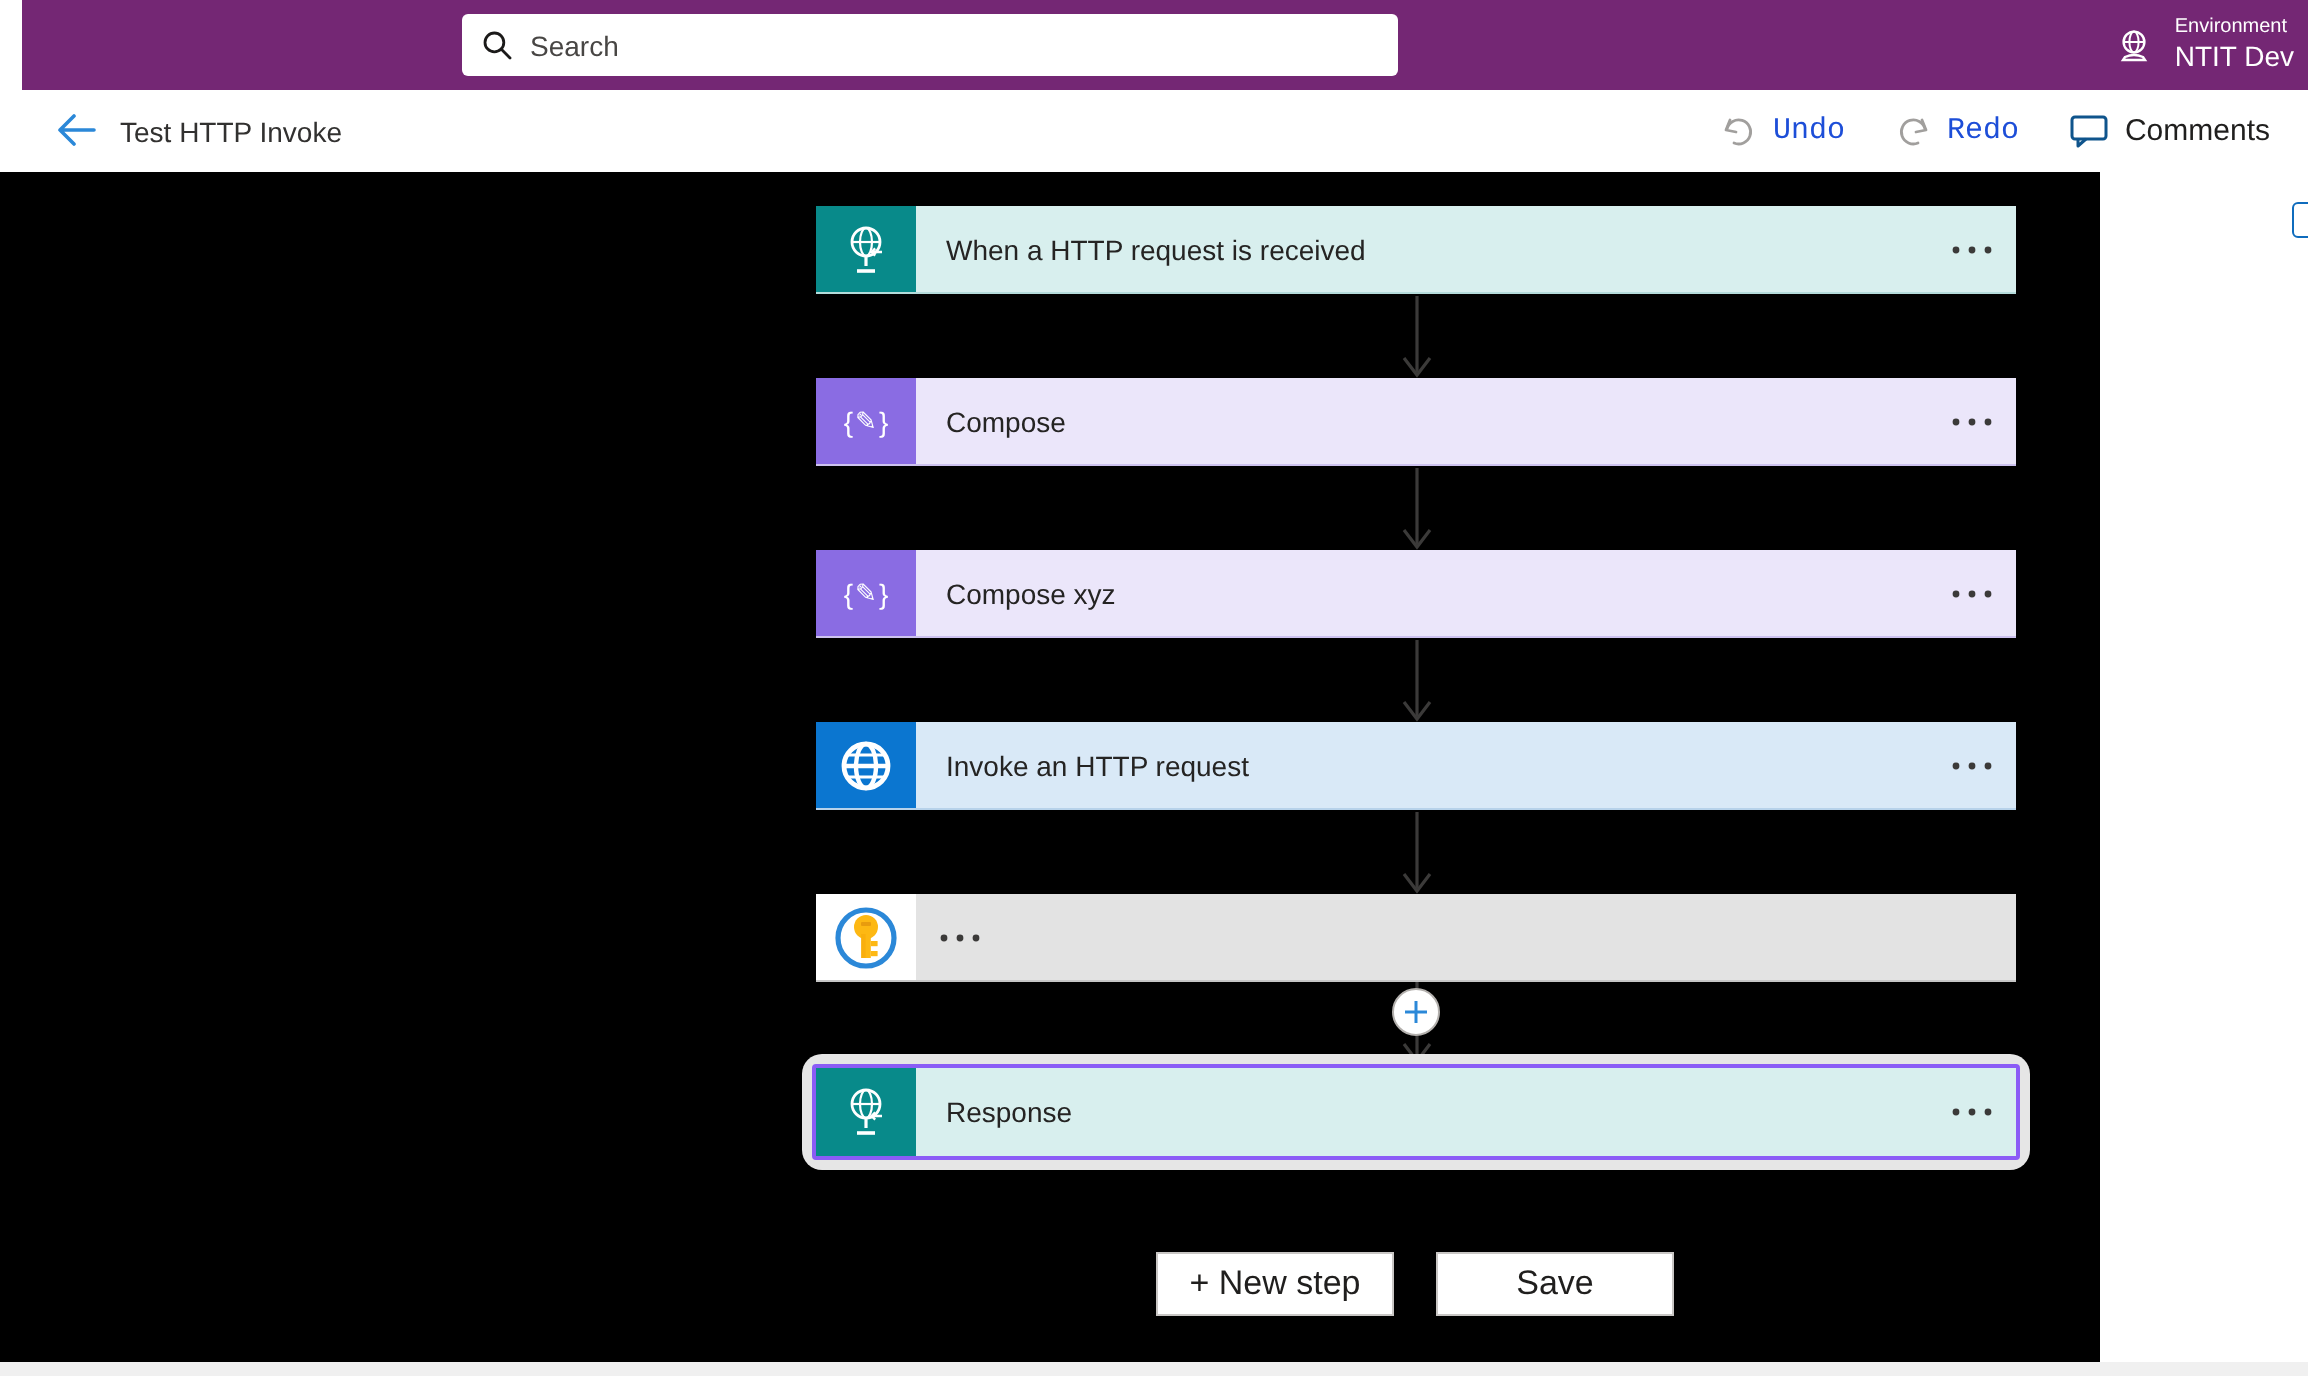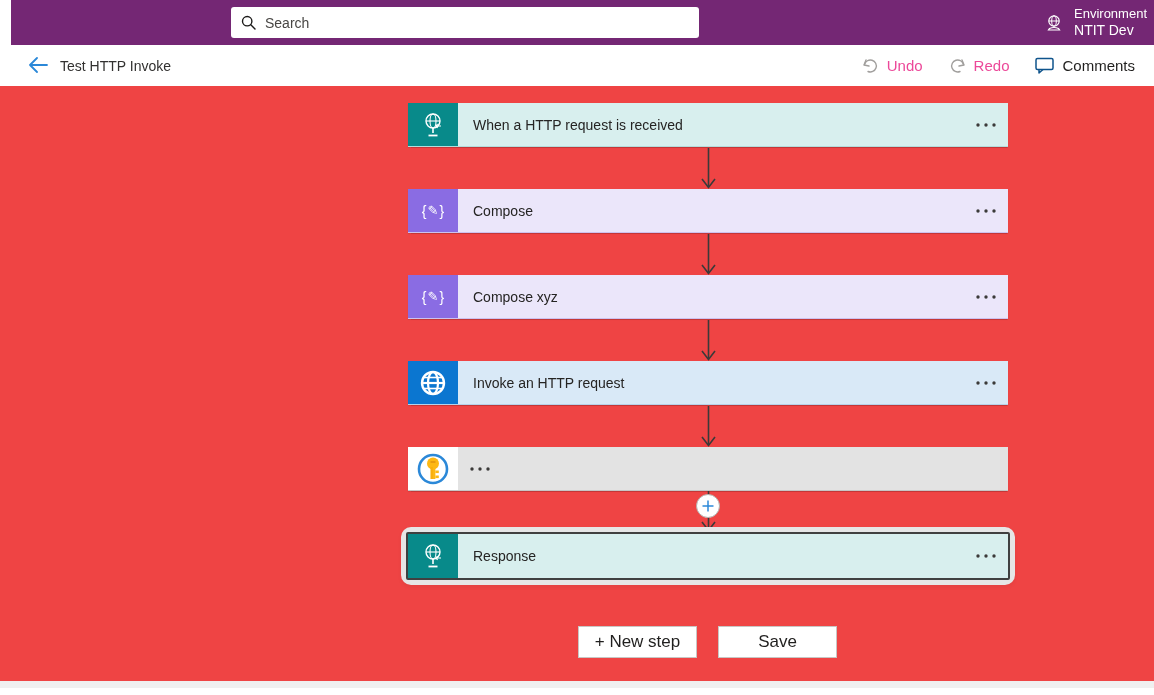--- a/index.html
+++ b/index.html
@@ -10,39 +10,39 @@
   .app-header { position:absolute; left:0; top:0; width:1154px; height:45px; background:#742774;margin-left:11px; }
   .search-wrap { position:absolute; left:220px; top:7px; width:468px; height:31px;
     background:#fff; border-radius:3px; display:flex; align-items:center; padding:0 10px; }
   .search-wrap svg { flex:0 0 auto; margin-right:9px; }
   .search-input { border:none; outline:none; flex:1; font-size:14px; color:#252423;
     font-family:"Liberation Sans", sans-serif; background:transparent; }
   .search-input::placeholder { color:#484644; opacity:1; }
   .env-chip { position:absolute; right:18px; top:0; height:45px; display:flex; align-items:center;
     gap:10px; color:#fff; cursor:pointer; }
   .env-text { display:flex; flex-direction:column; line-height:1.25; }
-  .env-label { font-size:13px; }
+  .env-label { font-size:10px; }
   .env-name { font-size:14px; }
 
   
   .toolbar { position:absolute; left:0; top:45px; width:1154px; height:41px; background:#fff; }
   .back-btn { position:absolute; left:26px; top:9px; width:24px; height:24px; border:none;
     background:transparent; cursor:pointer; padding:0; }
   .flow-title { position:absolute; left:60px; top:13px; font-size:14px; color:#323130; }
   .toolbar-right { position:absolute; right:19px; top:0; height:41px; display:flex;
     align-items:center; gap:26px; }
   .tb-btn { display:flex; align-items:center; gap:8px; background:transparent; border:none;
     font-size:15px; font-family:"Liberation Sans", sans-serif; cursor:pointer; padding:0; }
-  .tb-btn.disabled { color:#ec4899; cursor:default; }
+  .tb-btn.disabled { color:#1d4ed8; cursor:default;font-family:Liberation Mono, monospace; }
   .tb-btn.dark { color:#201f1e; }
   .partial-icon { position:absolute; left:1146px; top:56px; width:16px; height:18px;
     border:1.6px solid #0f6cbd; border-radius:3px; background:#fff; }
 
   
-  .canvas { position:absolute; left:0; top:86px; width:1154px; height:602px; background:#ef4444; }
+  .canvas { position:absolute; left:0; top:86px; width:1050px; height:602px; background:#000000; }
   .bottom-strip { position:absolute; left:0; bottom:0; width:1154px; height:7px; background:#f0f0f0; }
 
   .card { position:absolute; left:408px; width:600px; height:44px; display:flex; align-items:stretch;
     cursor:pointer; box-shadow:0 0.5px 1px rgba(0,0,0,0.18); }
   .icon-block { flex:0 0 50px; display:flex; align-items:center; justify-content:center; }
   .card-body { flex:1; display:flex; align-items:center; padding-left:15px; }
   .card-title { font-size:14px; color:#252423; }
   .menu-btn { width:44px; border:none; background:transparent; display:flex; align-items:center;
     justify-content:center; cursor:pointer; }
 
@@ -54,21 +54,21 @@
   .blue .icon-block { background:#0b76d0; }
   .card.gray   { background:#e3e3e3; border-bottom:1px solid #c6c6c6; }
   .gray .icon-block { background:#fff; }
 
   .compose-glyph { color:#fff; font-size:14px; letter-spacing:0px; display:flex; align-items:center; }
   .compose-glyph .pencil { font-size:13px; transform:rotate(0deg); margin:0 1px; }
 
   .selected-wrap { position:absolute; left:406px; top:532px; width:604px; height:48px;
     border-radius:5px; box-shadow:0 0 0 5px #e6e6e6, 0 2px 4px 5px rgba(0,0,0,0.05); }
   .selected-card { position:absolute; left:0; top:0; width:604px; height:48px;
-    border:2px solid #404040; border-radius:2px; background:#d8efee; display:flex; cursor:pointer; }
+    border:2px solid #8b5cf6; border-radius:2px; background:#d8efee; display:flex; cursor:pointer; }
 
   .flow-arrow { position:absolute; left:700px; width:17px; }
   .plus-insert { position:absolute; left:696px; top:494px; width:24px; height:24px; border-radius:50%;
     background:#fff; border:1px solid #b3b0ad; display:flex; align-items:center; justify-content:center;
     cursor:pointer; padding:0; }
 
   .footer-btn { position:absolute; top:626px; height:32px; background:#fff; border:1px solid #c8c6c4;
     font-size:17px; color:#201f1e; font-family:"Liberation Sans", sans-serif; cursor:pointer; }
   .newstep-btn { left:578px; width:119px; }
   .save-btn { left:718px; width:119px; }

